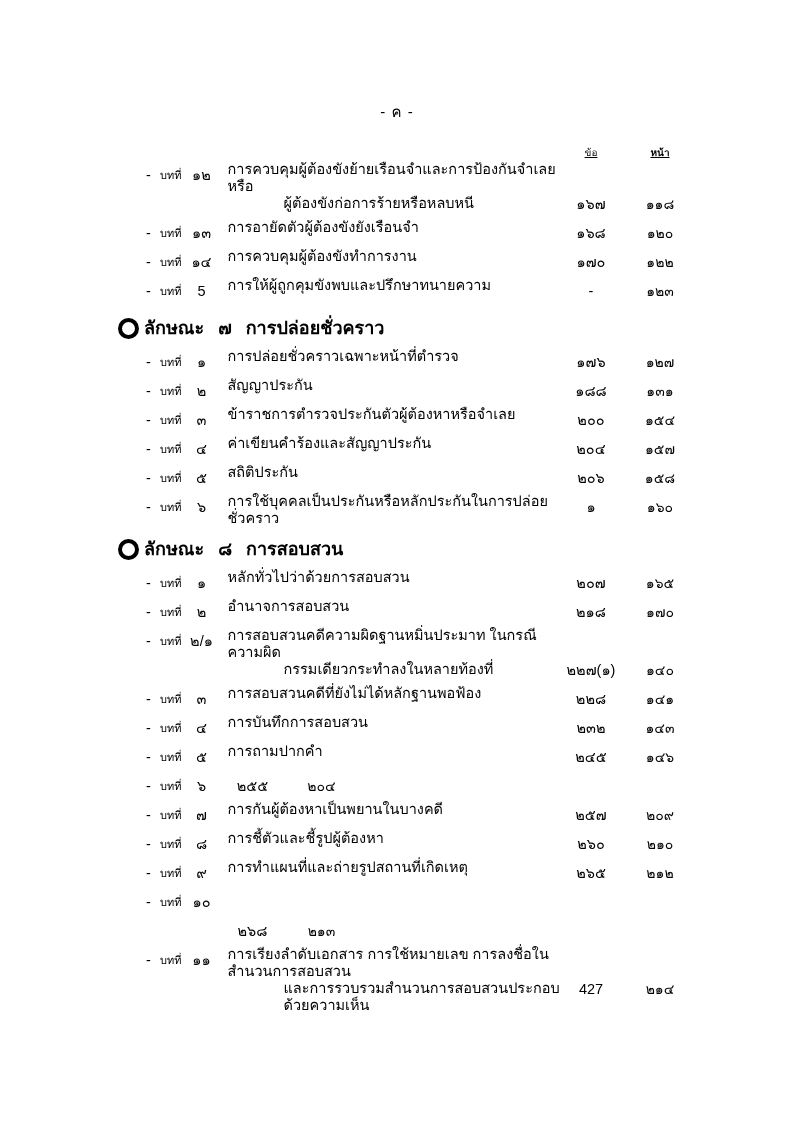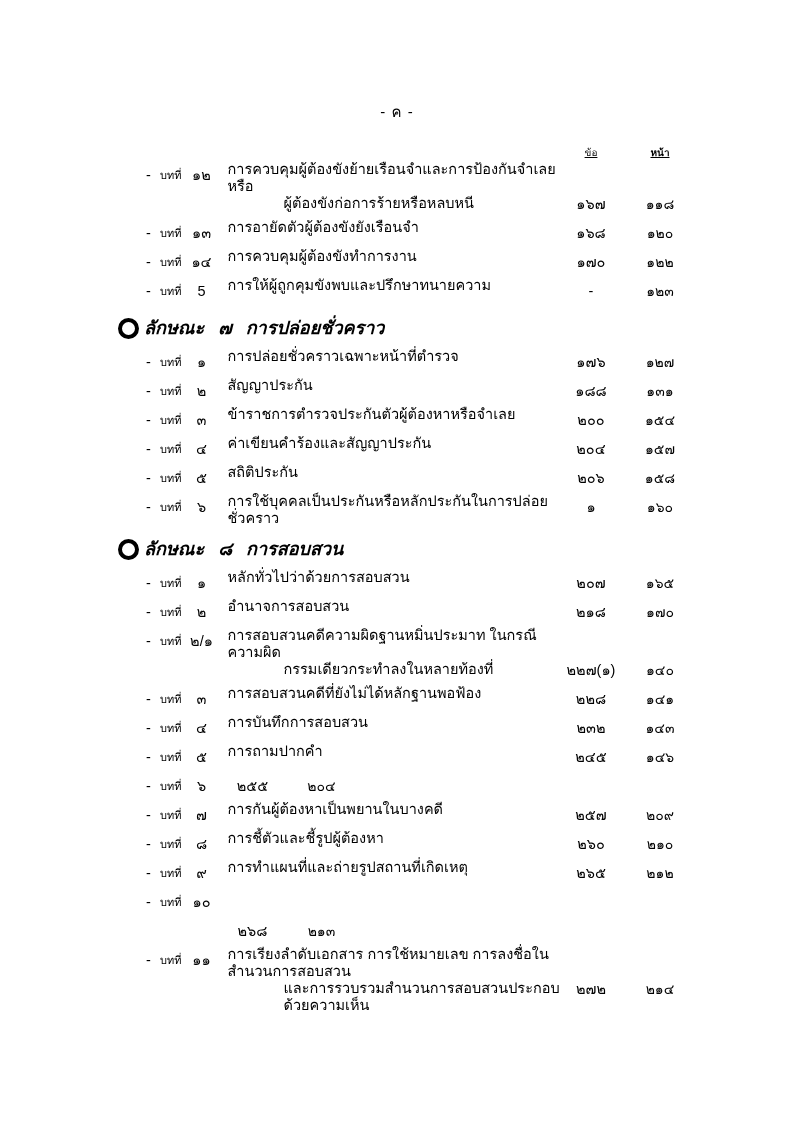--- a/index.html
+++ b/index.html
@@ -141,21 +141,20 @@
     border-radius: 50%;
     box-sizing: content-box;
   }
   .part .part-label,
   .part .part-num,
   .part .part-title {
     font-size: 18px;
     font-weight: bold;
     line-height: 40px;
     white-space: nowrap;
-    font-style: italic;
   }
   .part .part-num { padding: 0 10px 0 14px; }
   .part .part-title { padding-left: 4px; }
 </style>
 </head>
 <body>
 
 <div class="page">
 
   <div class="folio">- ค -</div>
@@ -349,20 +348,20 @@
           <span class="chap-word">บทที่</span>
           <span class="chap-num">๑๐</span>
           <span class="num-col">๒๖๘</span>
           <span class="page-col">๒๑๓</span>
         </div>
         <div class="row two-line">
           <span class="dash">-</span>
           <span class="chap-word">บทที่</span>
           <span class="chap-num">๑๑</span>
           <span class="title"><span>การเรียงลำดับเอกสาร การใช้หมายเลข การลงชื่อในสำนวนการสอบสวน</span><span class="line2">และการรวบรวมสำนวนการสอบสวนประกอบด้วยความเห็น</span></span>
-          <span class="num-col">๒๗๒</span>
+          <span class="num-col">427</span>
           <span class="page-col">๒๑๔</span>
         </div>
       </div>
 
   </div>
 
 </div>
 
 </body></html>

